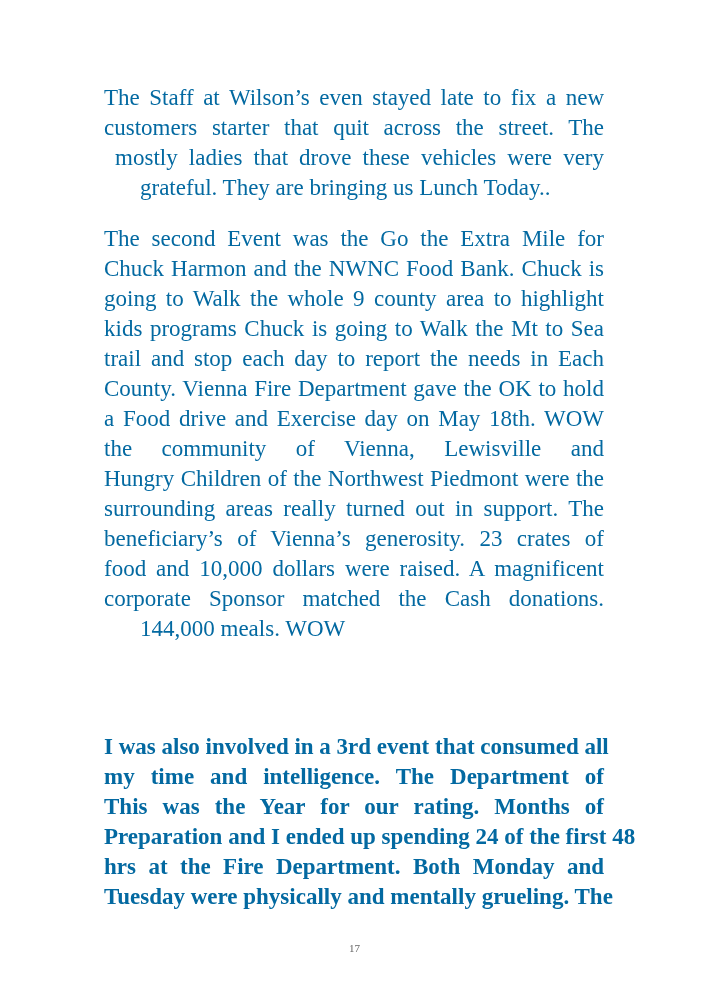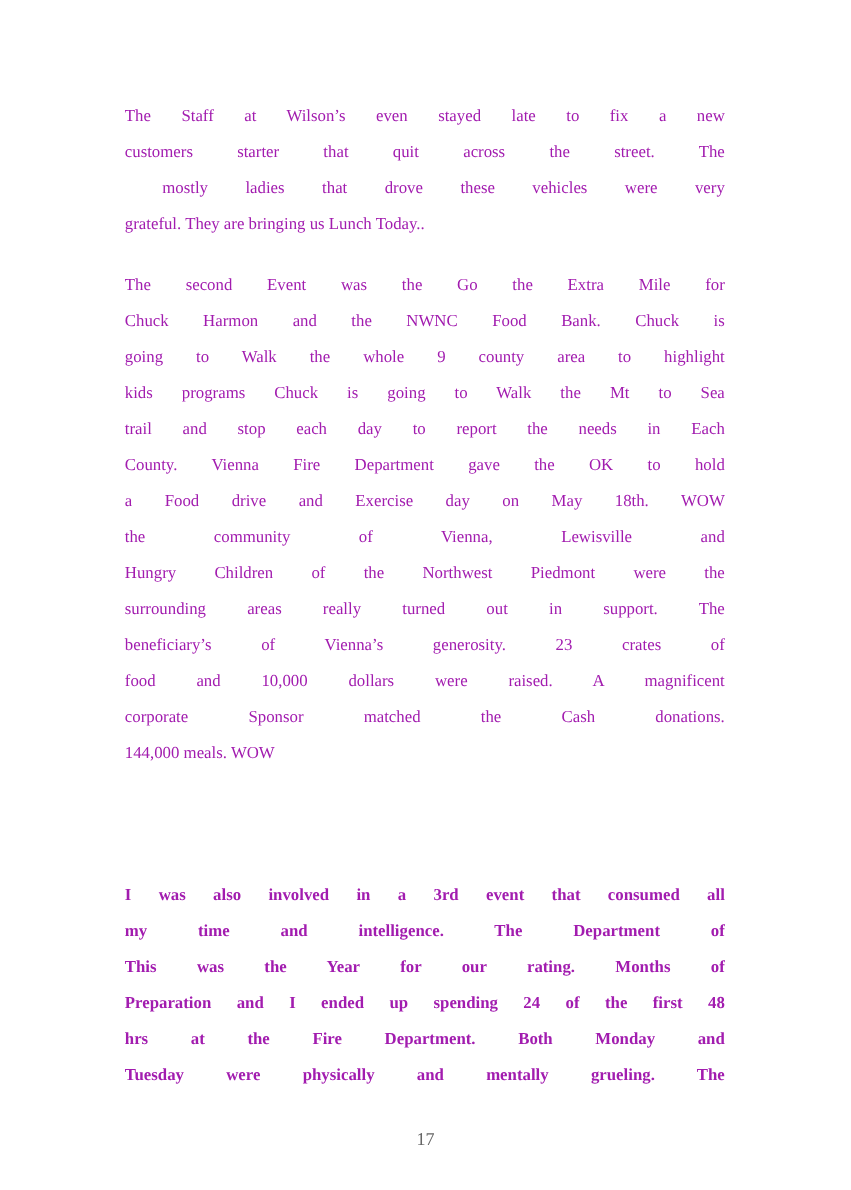--- a/index.html
+++ b/index.html
@@ -1,21 +1,21 @@
 <!DOCTYPE html>
 <html><head>
 <meta charset="utf-8">
 <style>
   html, body { margin: 0; padding: 0; background: #ffffff; }
   body { width: 709px; height: 992px; position: relative; overflow: hidden; }
   .page { position: absolute; left: 0; top: 0; width: 709px; height: 992px; background: #fff; }
-  .text-block { position: absolute; left: 104px; width: 500px; font-family: "Liberation Serif", serif; font-size: 14px; color: #a21caf; }
+  .text-block { position: absolute; left: 104px; width: 500px; font-family: "Liberation Serif", serif; font-size: 23px; color: #0369a1; }
   .line { display: block; height: 30px; line-height: 30px; text-align: justify; text-align-last: justify; white-space: nowrap; overflow: visible; }
-  .line.last { text-align-last: left; }
-  .page-number { position: absolute; top: 942px; left: 0; width: 709px; text-align: center; font-family: "Liberation Serif", serif; font-size: 15px; color: #666; }
+  .line.last { text-align-last: left; margin-left: 36px; }
+  .page-number { position: absolute; top: 942px; left: 0; width: 709px; text-align: center; font-family: "Liberation Serif", serif; font-size: 11px; color: #666; }
 </style>
 </head>
 <body>
 
 <div class="page">
 
   <div class="text-block" style="top:83px;">
     <span class="line">The Staff at Wilson’s even stayed late to fix a new</span>
     <span class="line">customers starter that quit across the street. The</span>
     <span class="line">&nbsp;mostly ladies that drove these vehicles were very</span>

